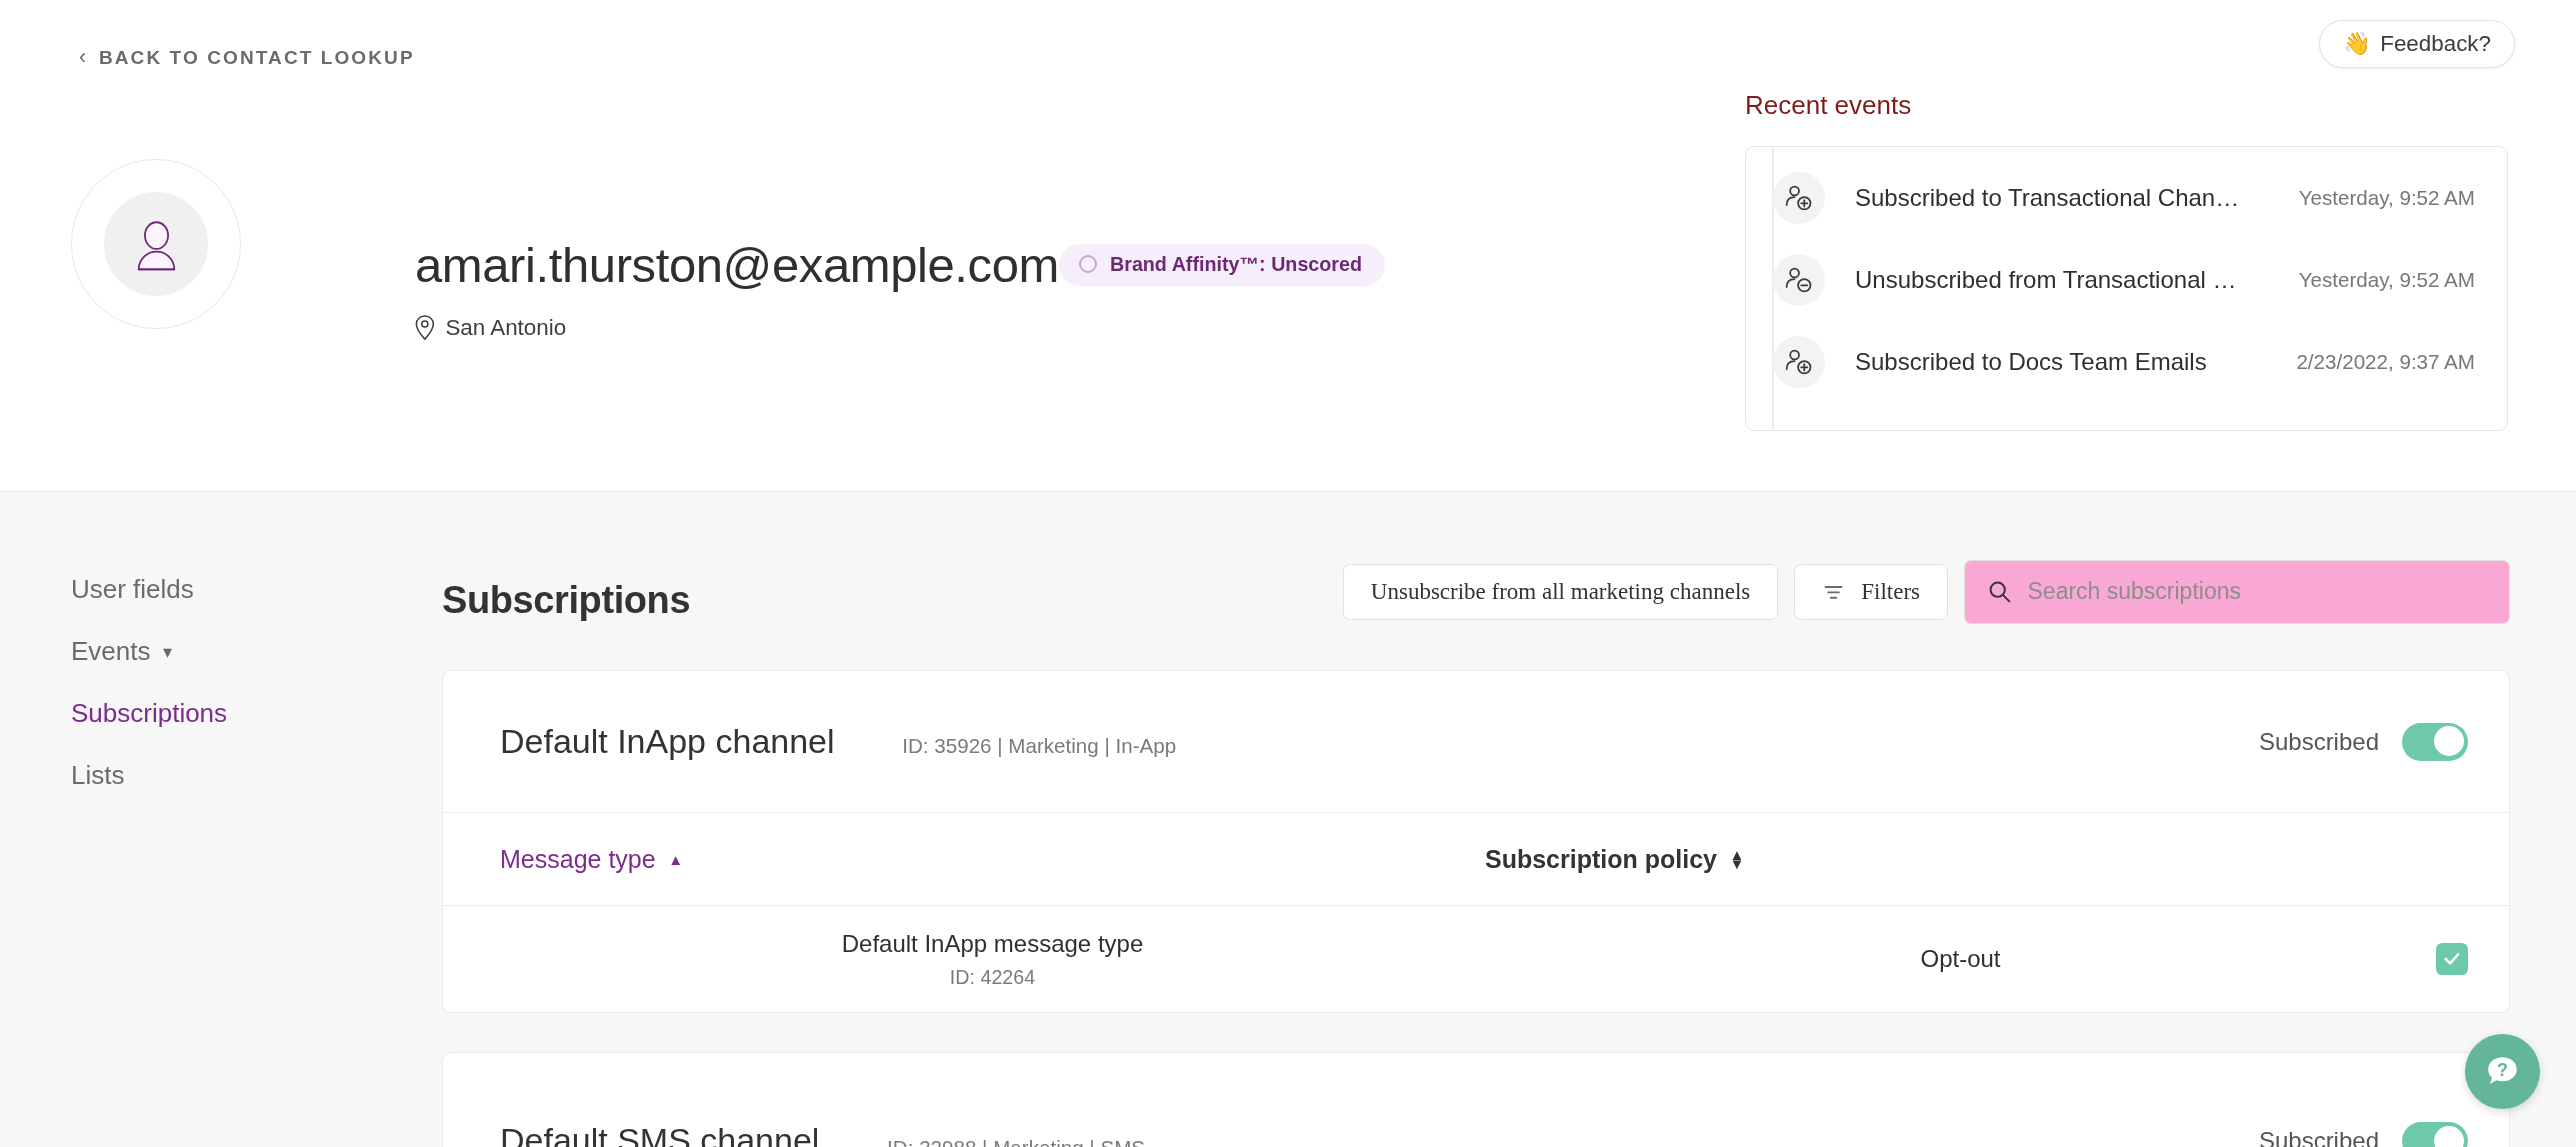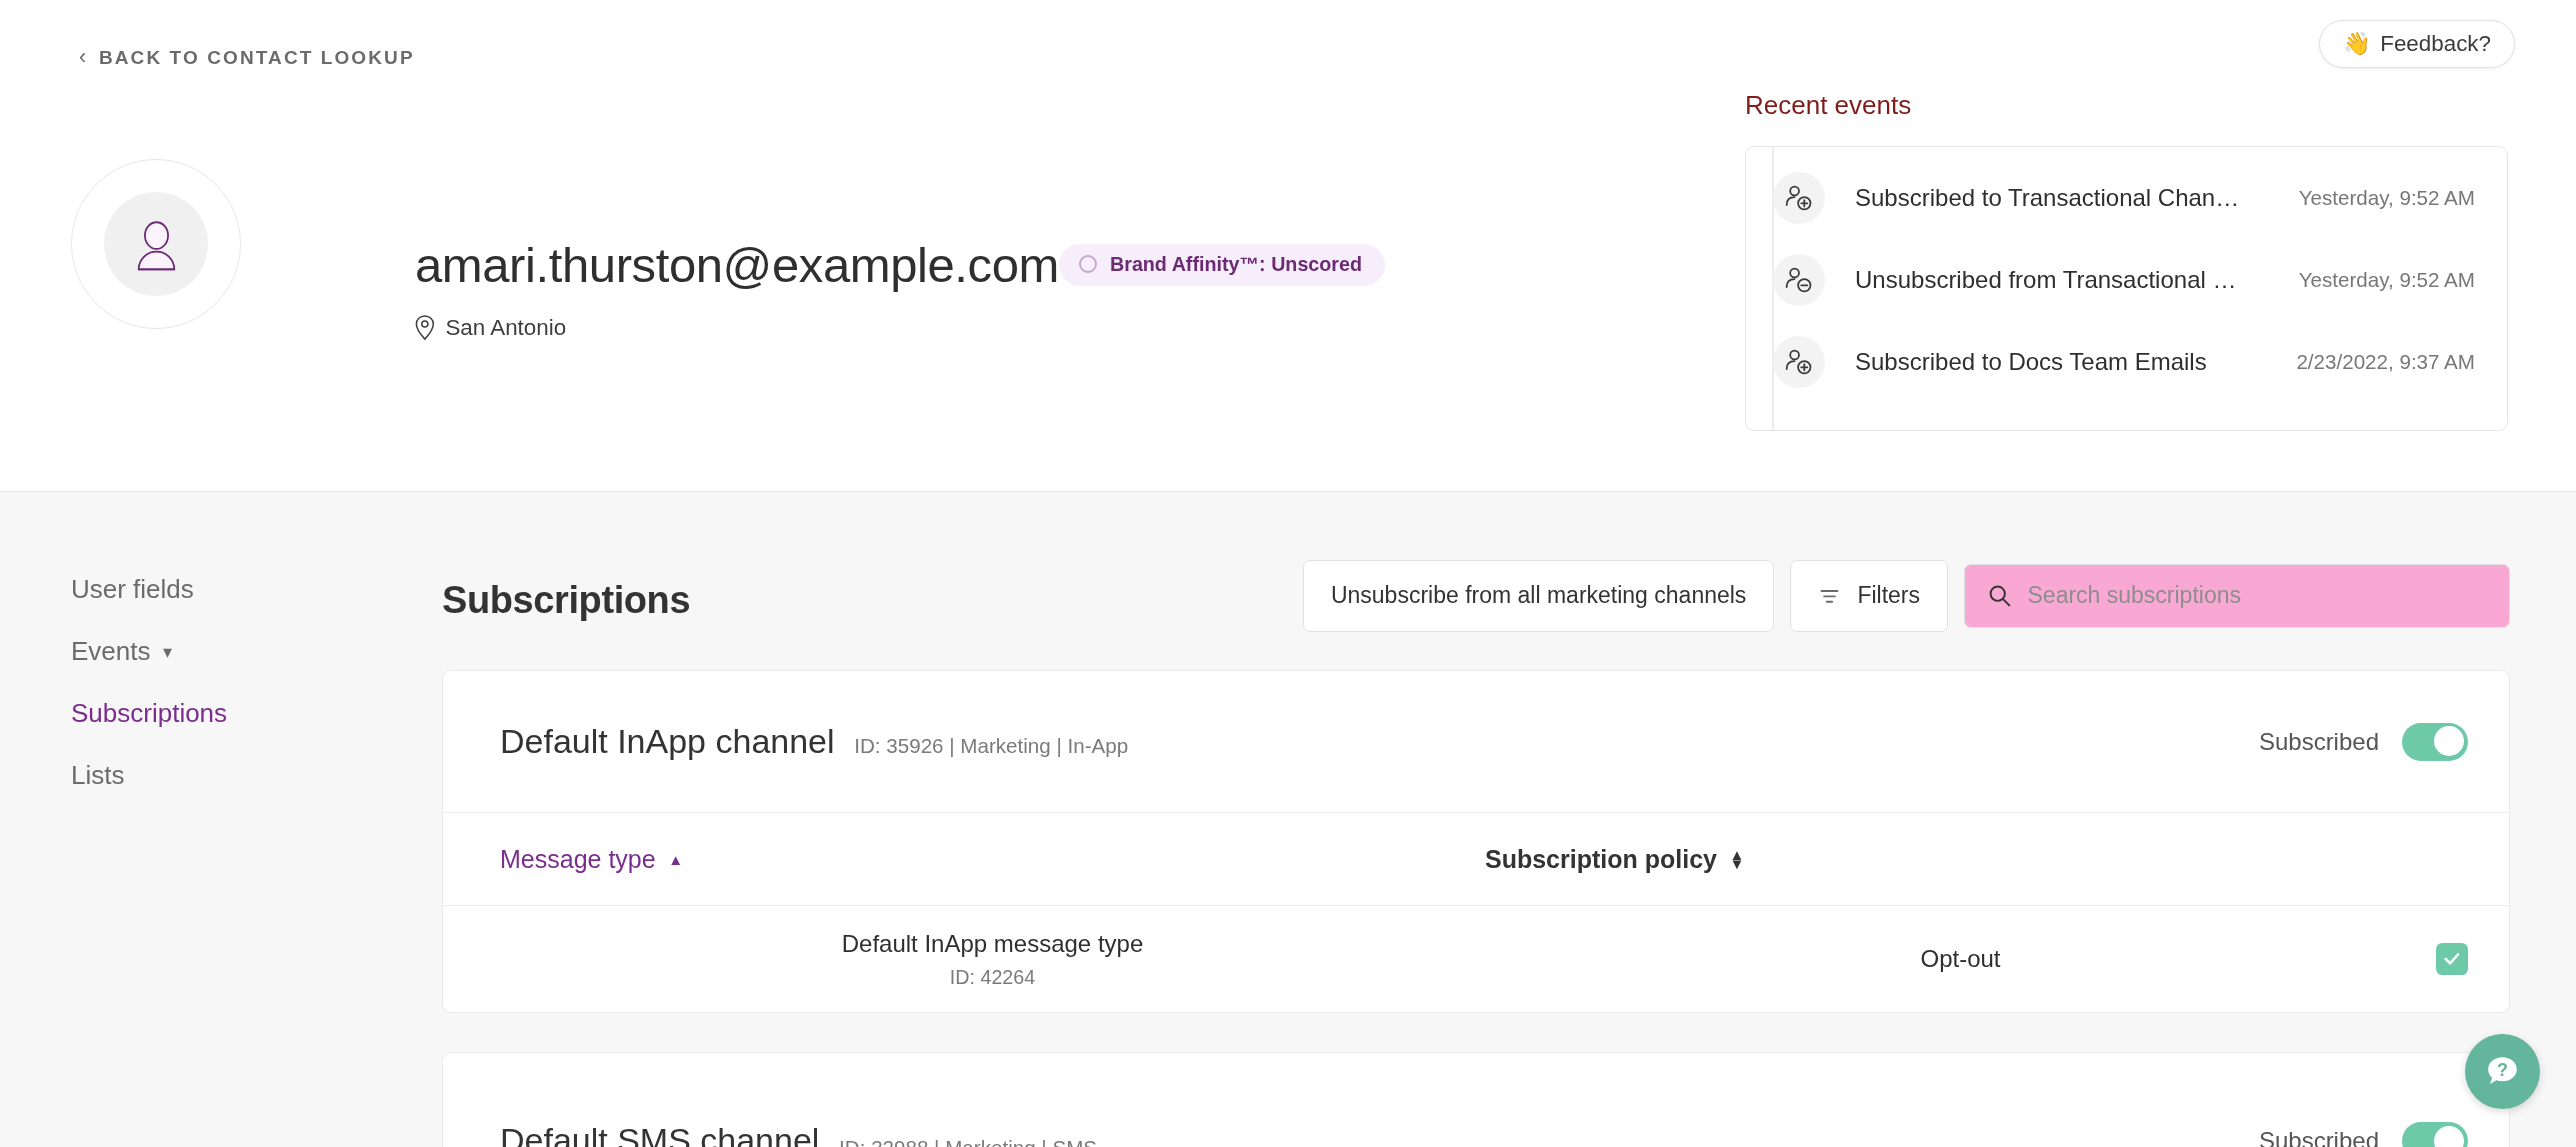--- a/index.html
+++ b/index.html
@@ -118,22 +118,22 @@
     position: relative; height: 107px; margin-top: 54px;
     display: flex; align-items: center;
   }
   .page-title { font-size: 38px; color: #333333; font-weight: 700; letter-spacing: -0.4px; }
   .toolbar-right {
     position: absolute; right: 0; top: 12.5px;
     display: flex; align-items: center; gap: 16px;
   }
   .tb-btn {
     background: #ffffff; border: 0.9px solid #e0e0e0; border-radius: 7.2px;
-    height: 72px; display: flex; align-items: center; justify-content: center;
-    padding: 0 27px; font-size: 23px; color: #333333; cursor: pointer;
+    height: 56px; display: flex; align-items: center; justify-content: center;
+    padding: 0 27px; font-size: 23px; color: #333333; cursor: pointer; font-family: Liberation Serif, serif;
   }
   .tb-btn.with-icon { gap: 16px; }
   .search-box {
     background: #f9a8d4; border: 0.9px solid #e0e0e0; border-radius: 7.2px;
     height: 64px; width: 546px; display: flex; align-items: center;
     padding: 0 21.5px; gap: 16px;
   }
   .search-input {
     border: none; outline: none; font-size: 23px; color: #333333;
     font-family: "Liberation Sans", sans-serif; flex: 1; background: transparent;
@@ -141,20 +141,21 @@
   .search-input::placeholder { color: #8d8d8d; }
 
   
   .channel-card {
     background: #ffffff; border: 0.9px solid #eaeaea; border-radius: 9px;
     margin-top: 16px; overflow: hidden;
   }
   .channel-head {
     display: flex; align-items: center; height: 141px;
     padding: 0 41px 0 57px;
+    gap: 48px;
   }
   .channel-name { font-size: 34px; color: #333333; font-weight: 400; }
   .channel-meta { font-size: 20.6px; color: #7a7a7a; margin-left: 19.7px; padding-top: 9px; }
   .channel-head-right {
     margin-left: auto; display: flex; align-items: center; gap: 23px;
   }
   .sub-status { font-size: 24px; color: #555555; }
   .toggle {
     width: 66px; height: 38px; border-radius: 19.7px;
     background: #6ec9a8; position: relative; cursor: pointer; flex: none;

